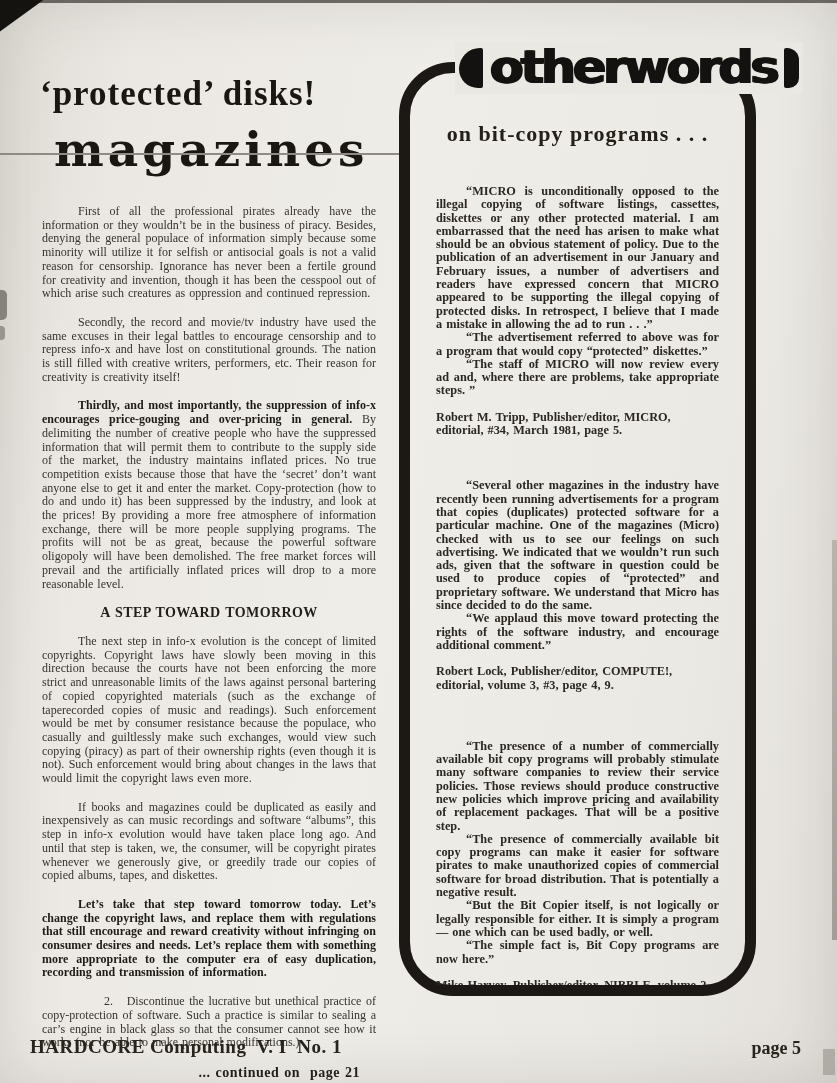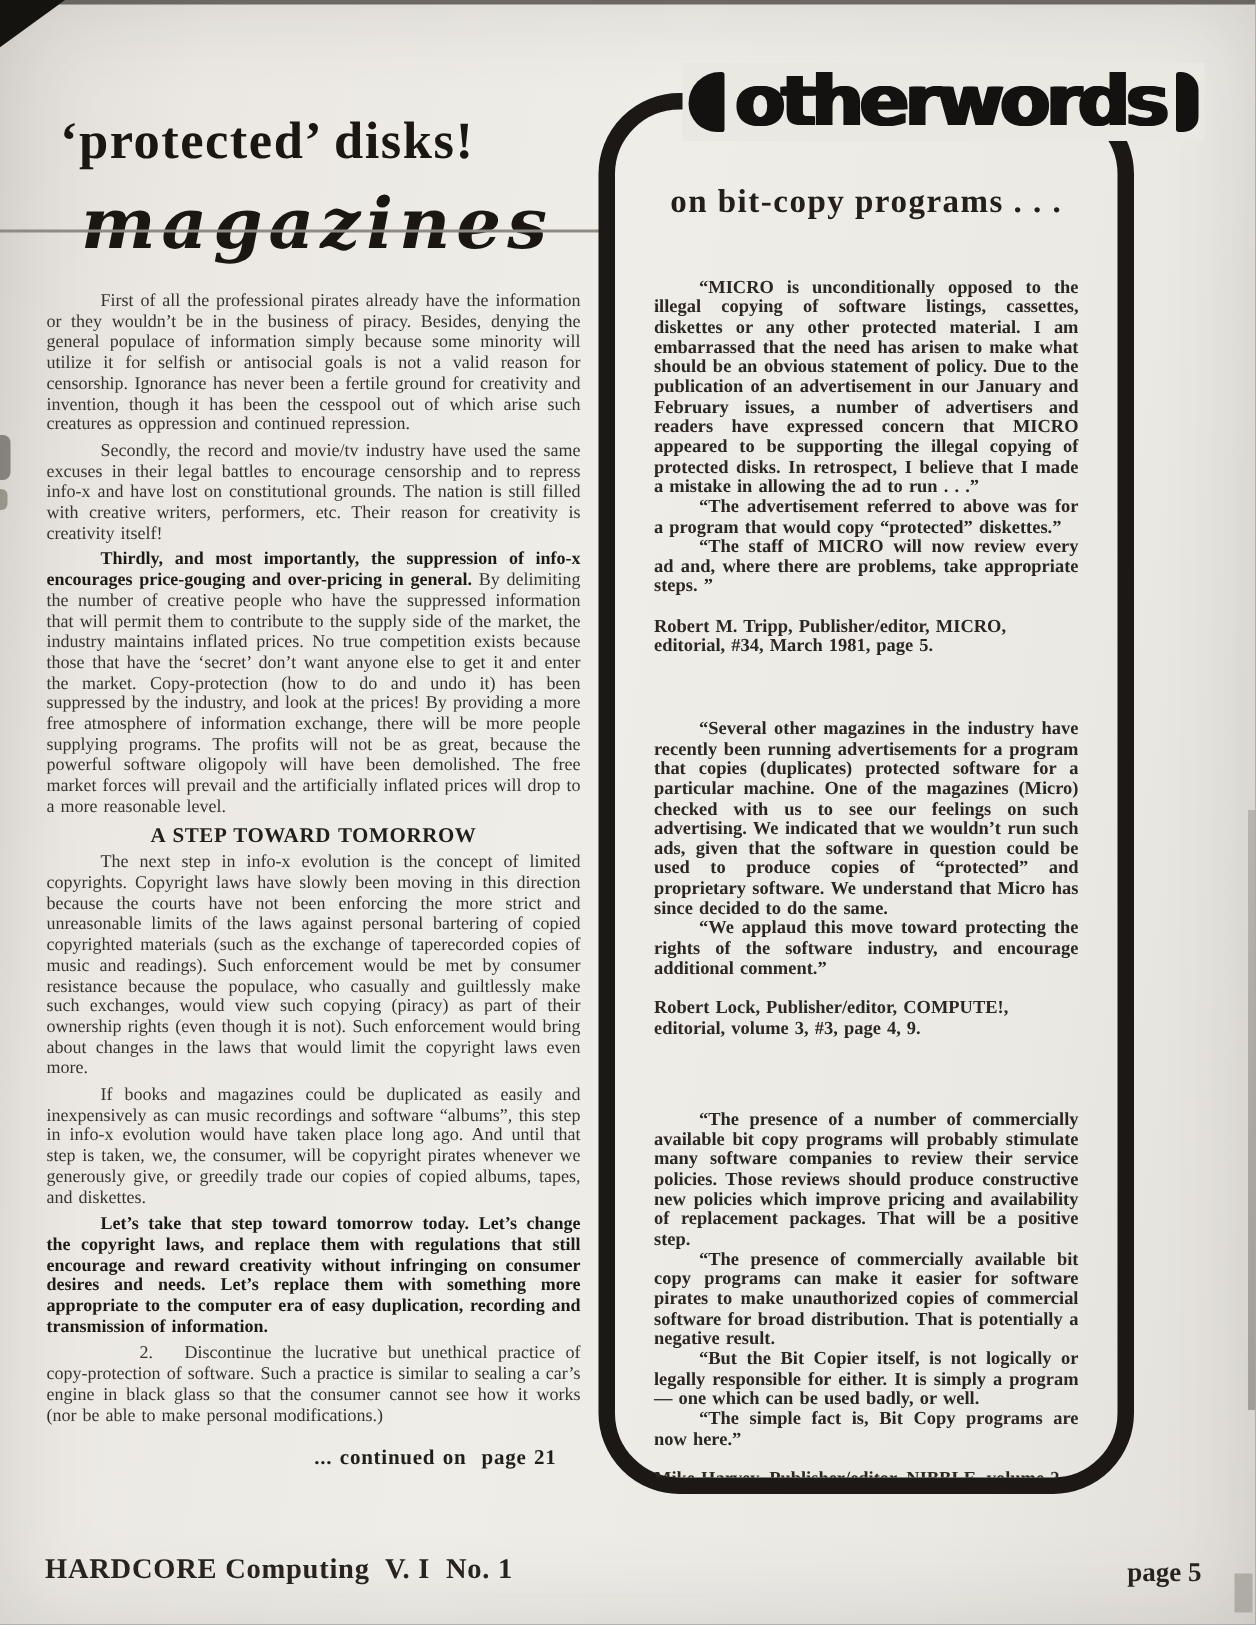--- a/index.html
+++ b/index.html
@@ -21,31 +21,31 @@
   .scan-right-strip{position:absolute;right:0;top:540px;width:5px;height:400px;background:linear-gradient(#8d8983,#5f5b55);opacity:.45;}
   .scan-br-block{position:absolute;right:2px;bottom:8px;width:12px;height:26px;background:#96928b;opacity:.6;}
 
   
   .headline-block{position:absolute;left:30px;top:64px;width:360px;color:#181511;}
   .headline-primary{
     margin:10px;font-size:35px;font-weight:bold;letter-spacing:1px;
     font-family:"Liberation Serif",serif;color:#1a1713;
   }
   .headline-script{
-    margin:-2px 0 0 24px;font-size:47px;font-weight:bold;font-style:italic;
+    margin:-2px 0 0 24px;font-size:47px;font-weight:bold;
     letter-spacing:4px;color:#1a1713;font-family:"DejaVu Serif",serif;
   }
   .headline-rule{position:absolute;left:0;top:153px;width:402px;height:2px;background:#8f8b84;}
 
   .left-body{
     position:absolute;left:27px;top:190px;width:364px;
     font-size:12px;line-height:13.7px;text-align:justify;
     color:#36322c;word-spacing:1px;
   }
-  .left-body p{margin:4px;}
+  .left-body p{margin:15px;}
   .indent{text-indent:36px;}
   .indent-deep{text-indent:62px;}
   .left-body b{color:#1e1b16;}
   .section-heading{
     text-align:center;font-weight:bold;font-size:14px;letter-spacing:.4px;
     color:#221f1a;margin:6px 0 2px !important;text-indent:0;
   }
   .continued-note{
     margin-top:16px !important;text-align:right;padding-right:16px;
     font-weight:bold;font-size:14px;color:#221f1a;letter-spacing:.5px;

